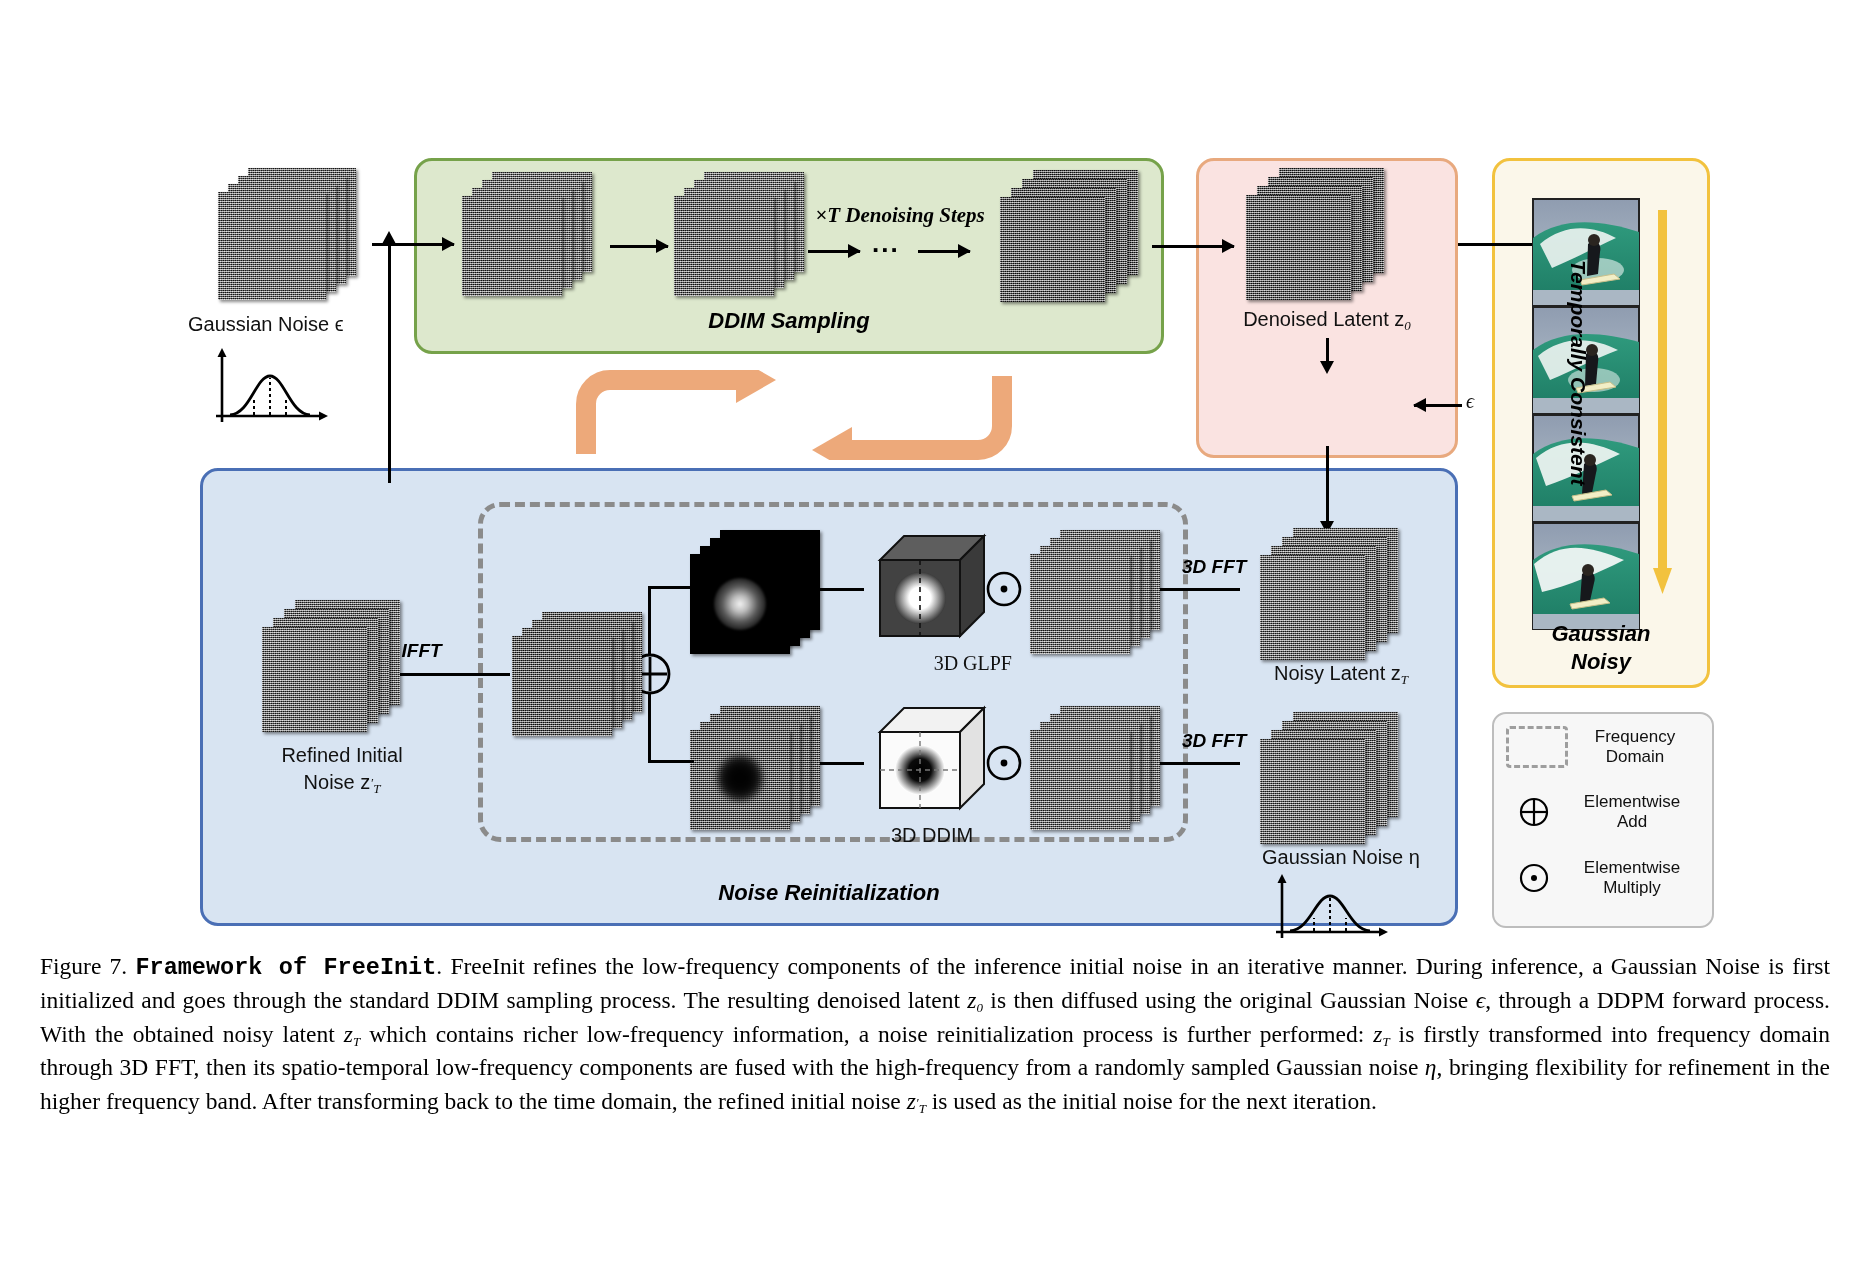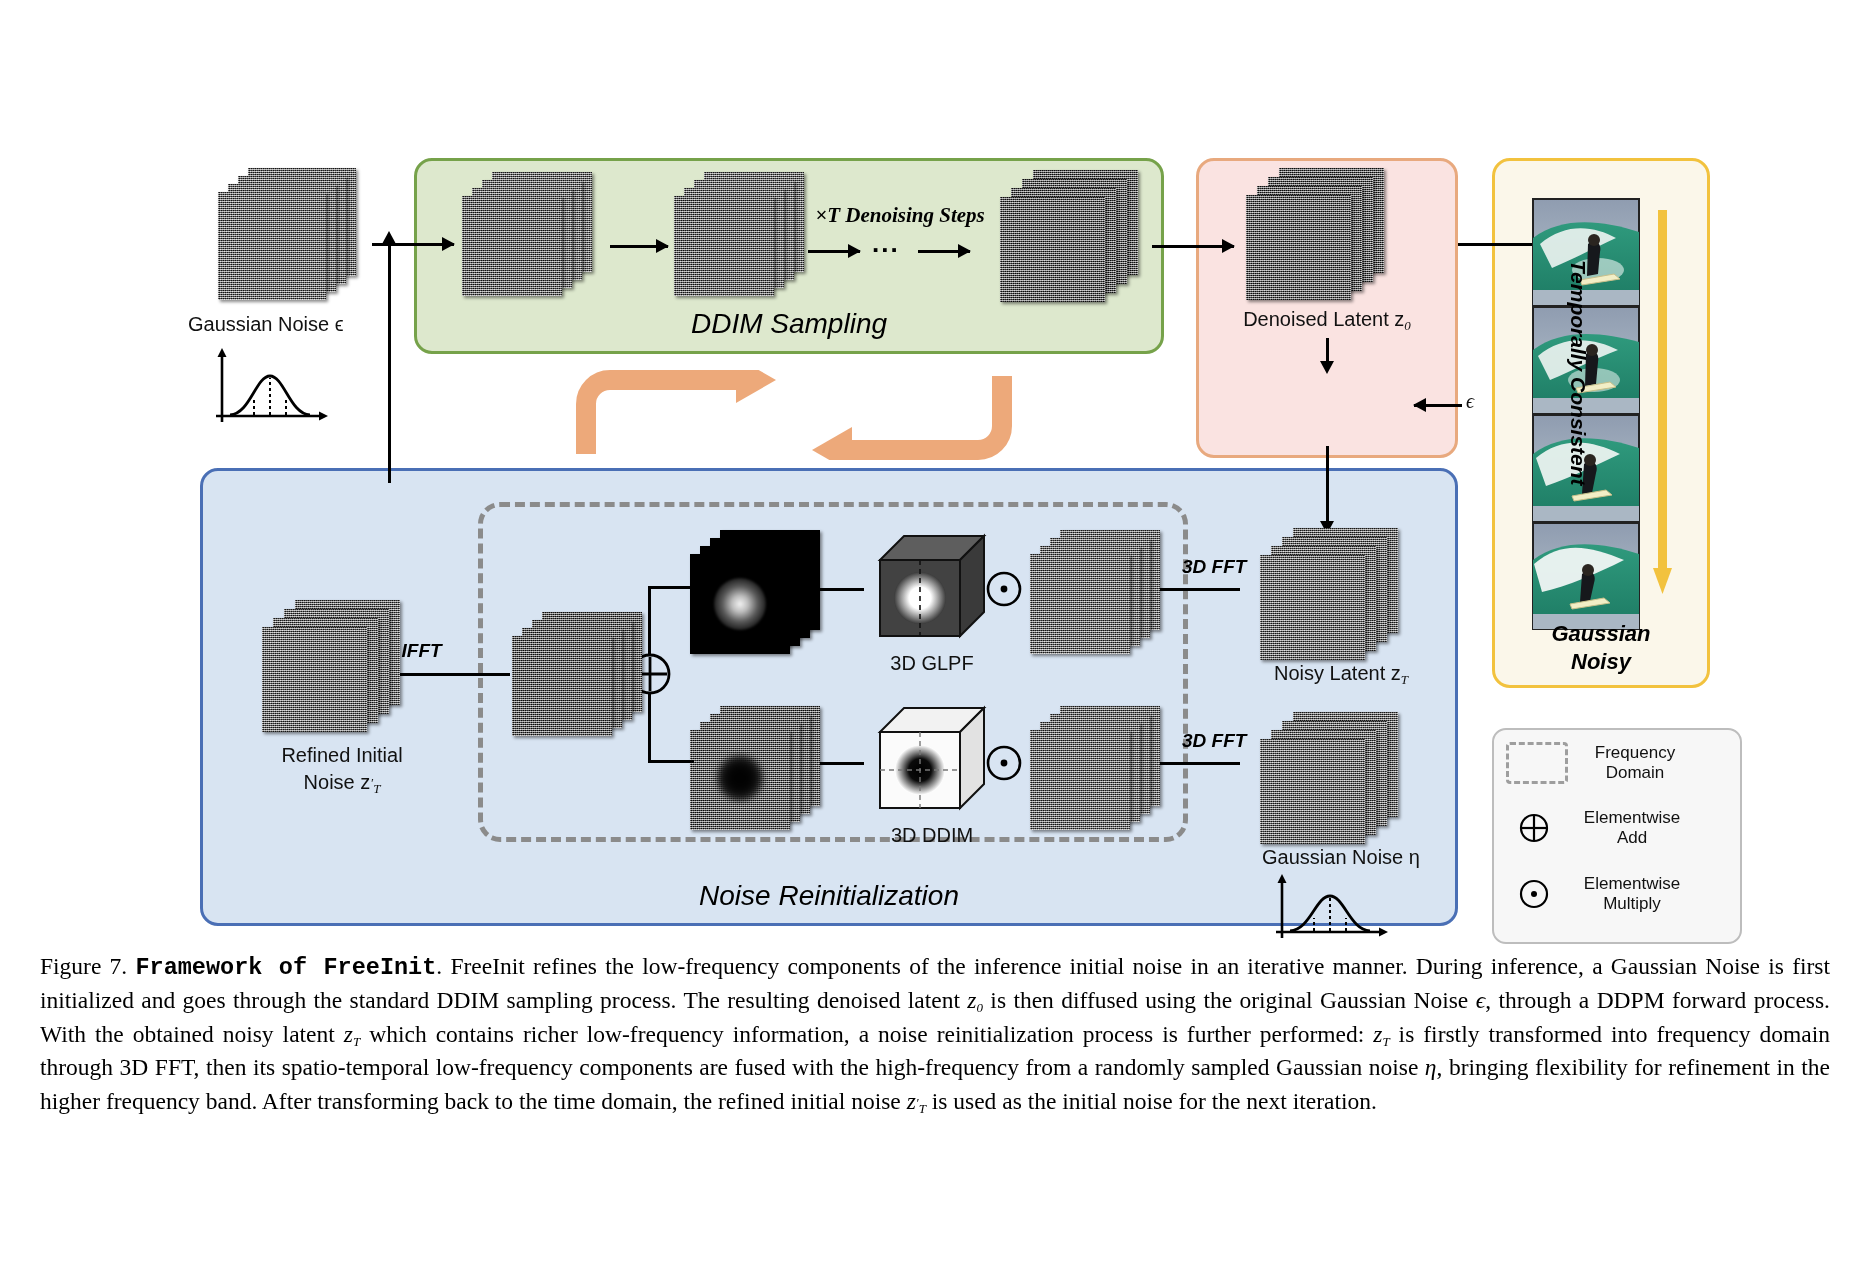--- a/index.html
+++ b/index.html
@@ -11,21 +11,21 @@
   .sub{font-size:13px;vertical-align:-4px;font-family:"Liberation Serif",serif;font-style:italic;}
 
   
   .panel{position:absolute;border-radius:18px;box-sizing:border-box;}
   .panel-green{background:#dde8cd;border:3px solid #7aa martial;}
   .panel-green{background:#dde8cd;border:3px solid #76a24a;}
   .panel-pink{background:#fae3e1;border:3px solid #e8a97e;}
   .panel-yellow{background:#fbf7ea;border:3px solid #f2c githubbd;}
   .panel-yellow{background:#fbf7ea;border:3px solid #f2c23e;}
   .panel-blue{background:#d8e4f2;border:3px solid #4a6fb5;}
-  .panel-title{position:absolute;font-weight:normal;font-style:italic;font-size:28px;
+  .panel-title{position:absolute;font-weight:bold;font-style:italic;font-size:22px;
                width:100%;text-align:center;}
 
   
   .stack{position:absolute;}
   .stack .sheet{position:absolute;box-sizing:border-box;
                 box-shadow:2px 2px 3px rgba(0,0,0,.45);}
   .noise{background-color:#8a8a8a;
      background-image:
        repeating-linear-gradient(0deg,rgba(255,255,255,.55) 0 1px,rgba(0,0,0,.5) 1px 2px),
        repeating-linear-gradient(90deg,rgba(255,255,255,.45) 0 1px,rgba(0,0,0,.45) 1px 2px),
@@ -306,21 +306,21 @@
         <stop offset="100%" stop-color="#3b3b3b"></stop>
       </radialGradient>
     </defs>
     <polygon points="8,32 32,8 112,8 88,32" fill="#5e5e5e" stroke="#111" stroke-width="2"></polygon>
     <polygon points="112,8 112,84 88,108 88,32" fill="#3a3a3a" stroke="#111" stroke-width="2"></polygon>
     <rect x="8" y="32" width="80" height="76" fill="#424242" stroke="#111" stroke-width="2"></rect>
     <circle cx="48" cy="70" r="26" fill="url(#glpf)"></circle>
     <line x1="48" y1="32" x2="48" y2="108" stroke="#111" stroke-width="1.6" stroke-dasharray="5,4"></line>
     <line x1="8" y1="32" x2="48" y2="32" stroke="#111" stroke-width="1.6"></line>
   </svg>
-  <div class="abs lbl" style="left:852px;top:652px;width:160px;text-align:center;">3D GLPF</div>
+  <div class="abs lbl" style="left:852px;top:652px;width:160px;text-align:right;font-family:Liberation Serif, serif;">3D GLPF</div>
 
   <svg class="abs" style="left:872px;top:700px;" width="118" height="118">
     <defs>
       <radialGradient id="ghpf" cx="50%" cy="50%" r="50%">
         <stop offset="0%" stop-color="#000000"></stop>
         <stop offset="45%" stop-color="#0a0a0a"></stop>
         <stop offset="74%" stop-color="#8d8d8d"></stop>
         <stop offset="100%" stop-color="#ffffff"></stop>
       </radialGradient>
     </defs>
@@ -389,21 +389,21 @@
     <div class="sheet noise" style="left:11px;top:18px;width:105px;height:105px;"></div>
     <div class="sheet noise" style="left:0px;top:27px;width:105px;height:105px;"></div>
   </div>
   <div class="abs lbl" style="left:222px;top:742px;width:240px;text-align:center;line-height:1.35;">
     <div>Refined Initial</div>
     <div>
       <span>Noise z</span><span class="sub" style="vertical-align:2px;">′</span><span class="sub">T</span>
     </div>
   </div>
 
-  <div class="legend" style="left:1492px;top:728px;width:218px;height:212px;padding-left:28px;">
+  <div class="legend" style="left:1492px;top:712px;width:218px;height:212px;">
 
     <div class="legend-row" style="left:12px;top:12px;width:196px;">
       <div style="width:56px;height:36px;border:3px dashed #9e9e9e;border-radius:4px;flex:none;"></div>
       <div class="legend-txt" style="flex:1;">
         <div>Frequency</div>
         <div>Domain</div>
       </div>
     </div>
 
     <div class="legend-row" style="left:12px;top:78px;width:196px;">

